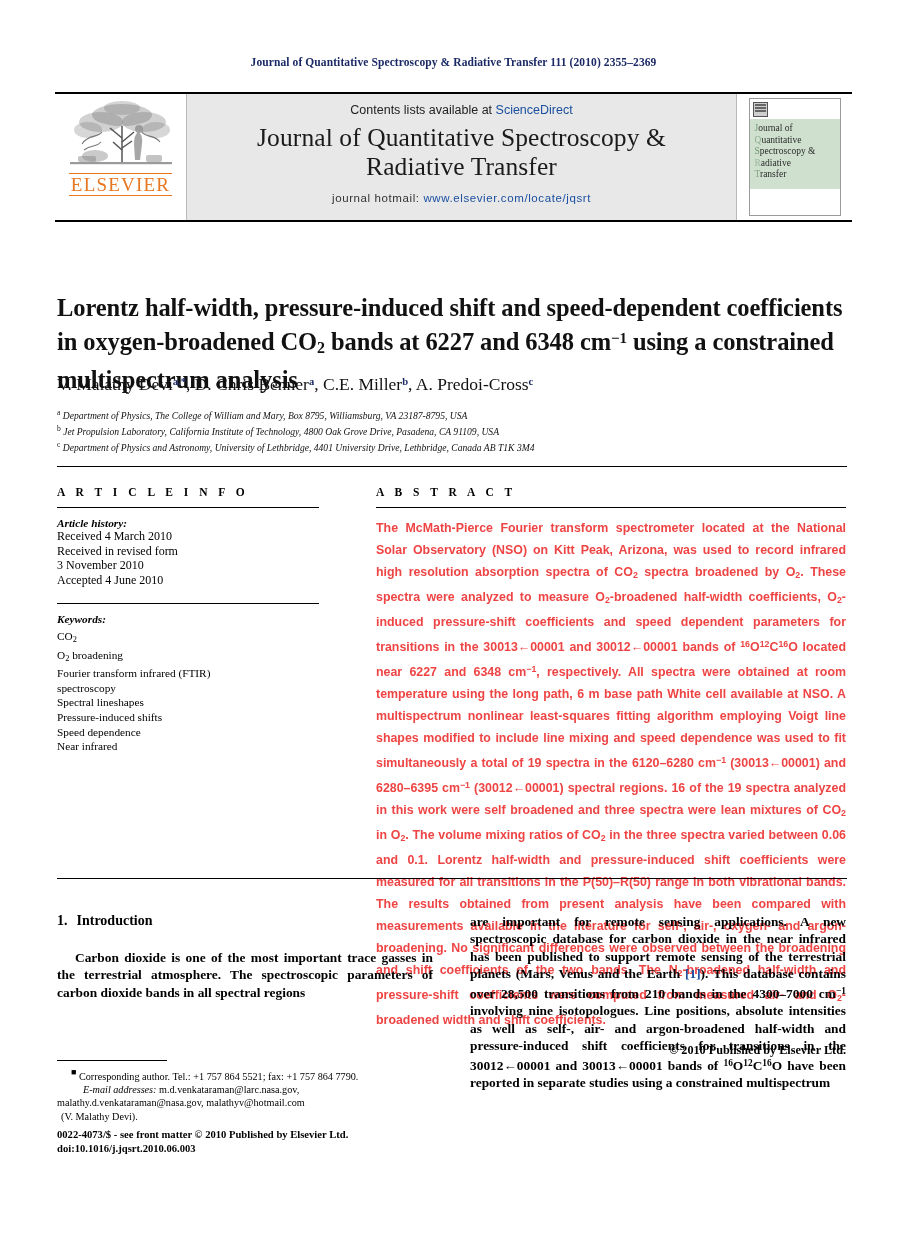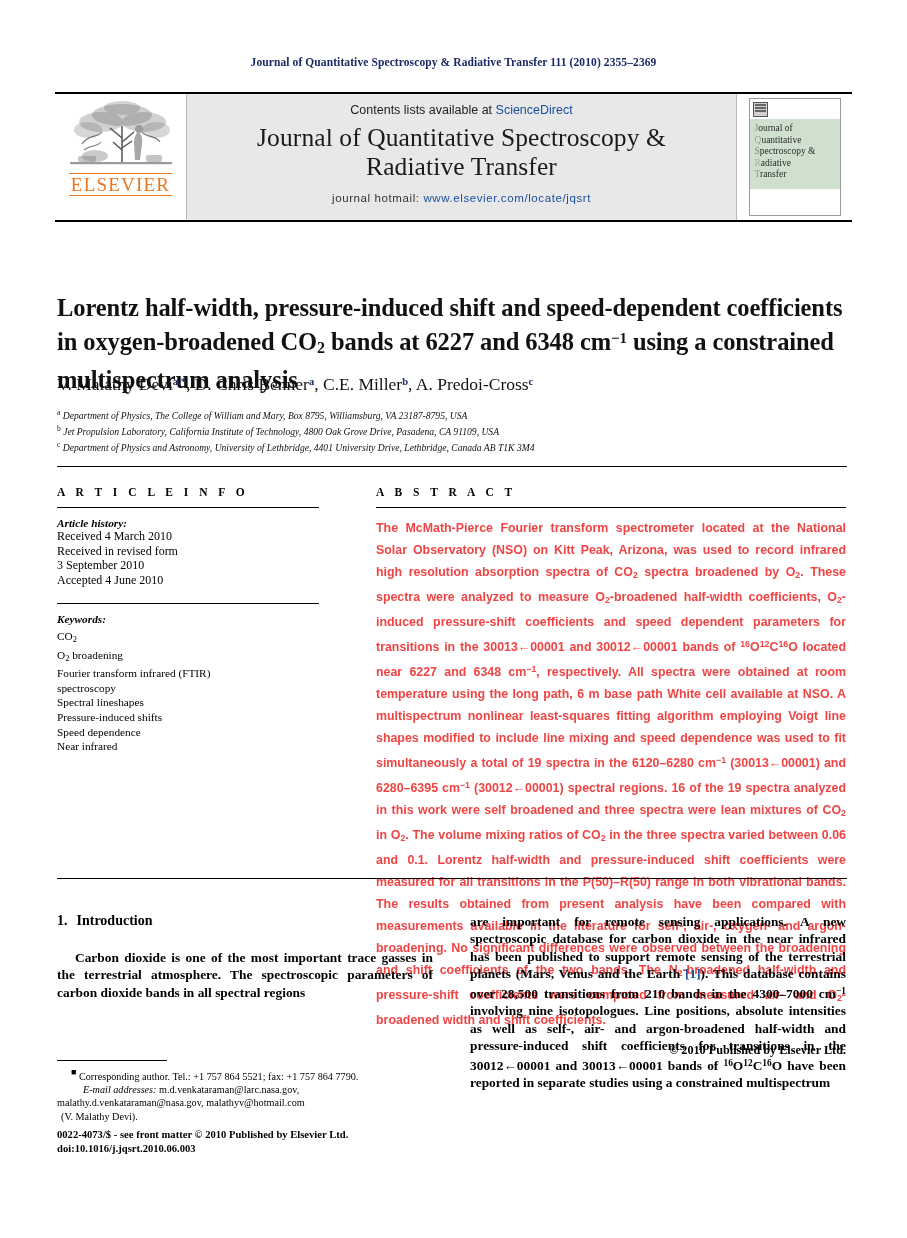--- a/index.html
+++ b/index.html
@@ -448,21 +448,21 @@
   </div>
 
   <div class="rule-full" style="top:458px;"></div>
 
   <div class="info-col">
     <div class="sec-head">A R T I C L E   I N F O</div>
     <div class="thin-rule"></div>
     <div class="info-sub">Article history:</div>
     <div class="info-line">Received 4 March 2010</div>
     <div class="info-line">Received in revised form</div>
-    <div class="info-line">3 September 2010</div>
+    <div class="info-line">3 November 2010</div>
     <div class="info-line">Accepted 4 June 2010</div>
     <div class="thin-rule" style="margin-top:16px;"></div>
     <div class="info-sub">Keywords:</div>
     <div class="kw-block">
       <div class="kw-line">CO<sub>2</sub></div>
       <div class="kw-line">O<sub>2</sub> broadening</div>
       <div class="kw-line">Fourier transform infrared (FTIR)</div>
       <div class="kw-line">spectroscopy</div>
       <div class="kw-line">Spectral lineshapes</div>
       <div class="kw-line">Pressure-induced shifts</div>

